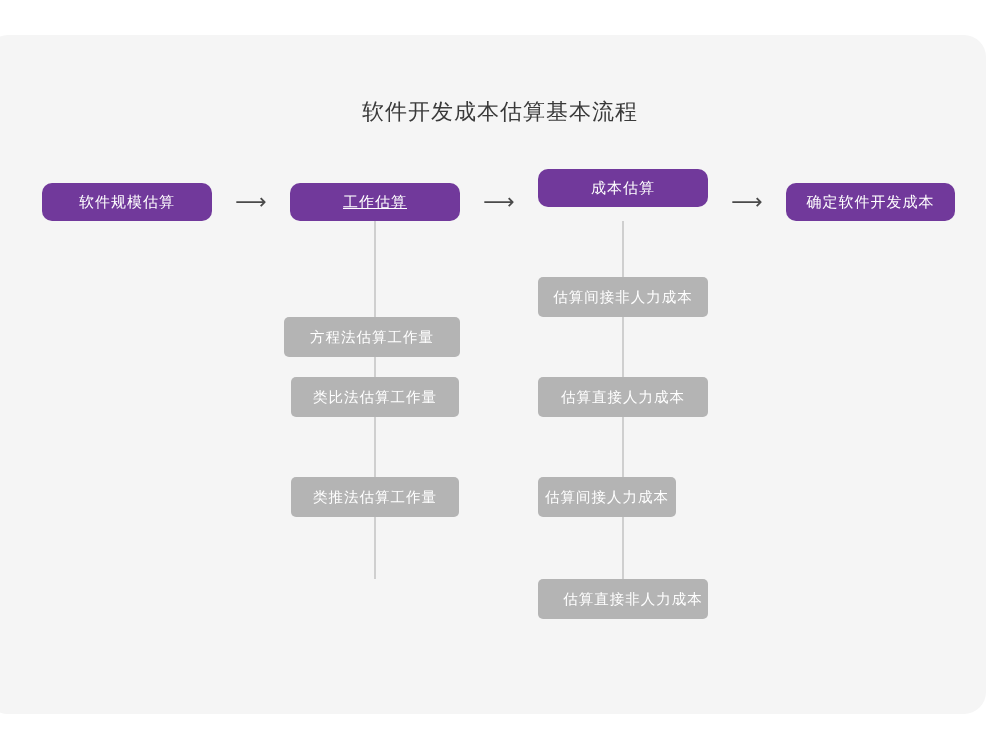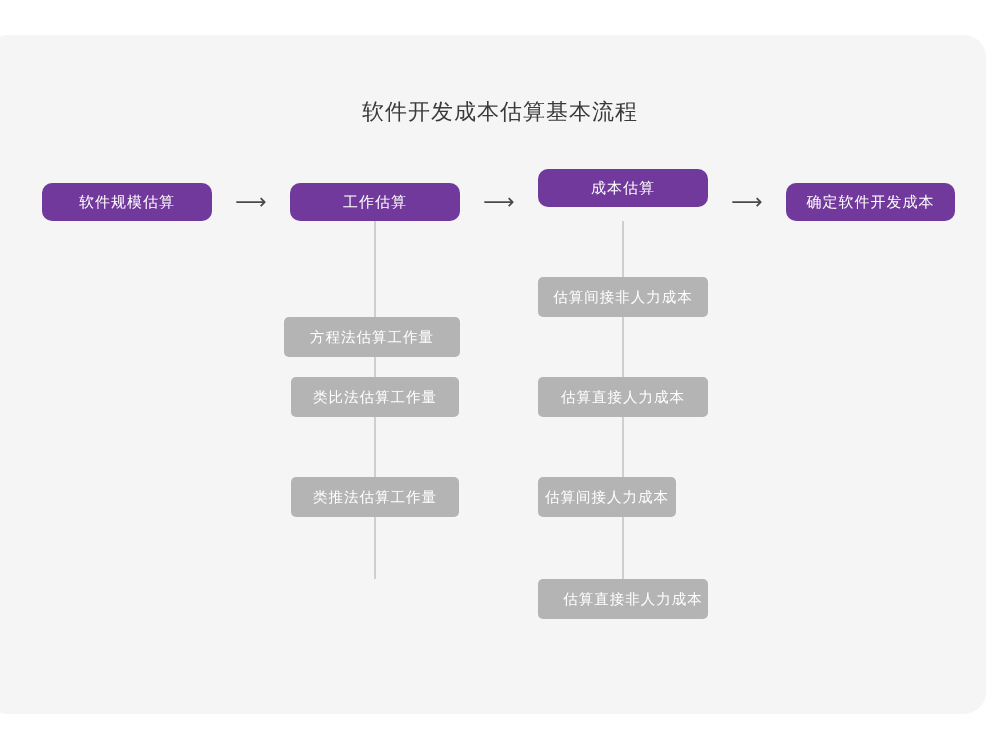--- a/index.html
+++ b/index.html
@@ -98,21 +98,21 @@
 
   <div id="card"></div>
 
   <div class="vline" style="left:374px; top:221px; height:358px;"></div>
   <div class="vline" style="left:622px; top:221px; height:358px;"></div>
 
   <div id="title">软件开发成本估算基本流程</div>
 
   <div class="node primary" style="left:42px; top:183px; width:170px;">软件规模估算</div>
 
-  <div class="node primary" style="left:290px; top:183px; width:170px;">工作估算</div>
+  <div class="node primary" style="left:290px; top:183px; width:170px;text-decoration:underline;">工作估算</div>
 
   <div class="node primary" style="left:538px; top:169px; width:170px;">成本估算</div>
 
   <div class="node primary" style="left:786px; top:183px; width:169px;">确定软件开发成本</div>
 
   <div class="arrow" style="left:224px; top:191px; width:54px;">⟶</div>
   <div class="arrow" style="left:472px; top:191px; width:54px;">⟶</div>
   <div class="arrow" style="left:720px; top:191px; width:54px;">⟶</div>
 
   <div class="node secondary" style="left:284px; top:277px; width:176px;margin-top:40px;">方程法估算工作量</div>

